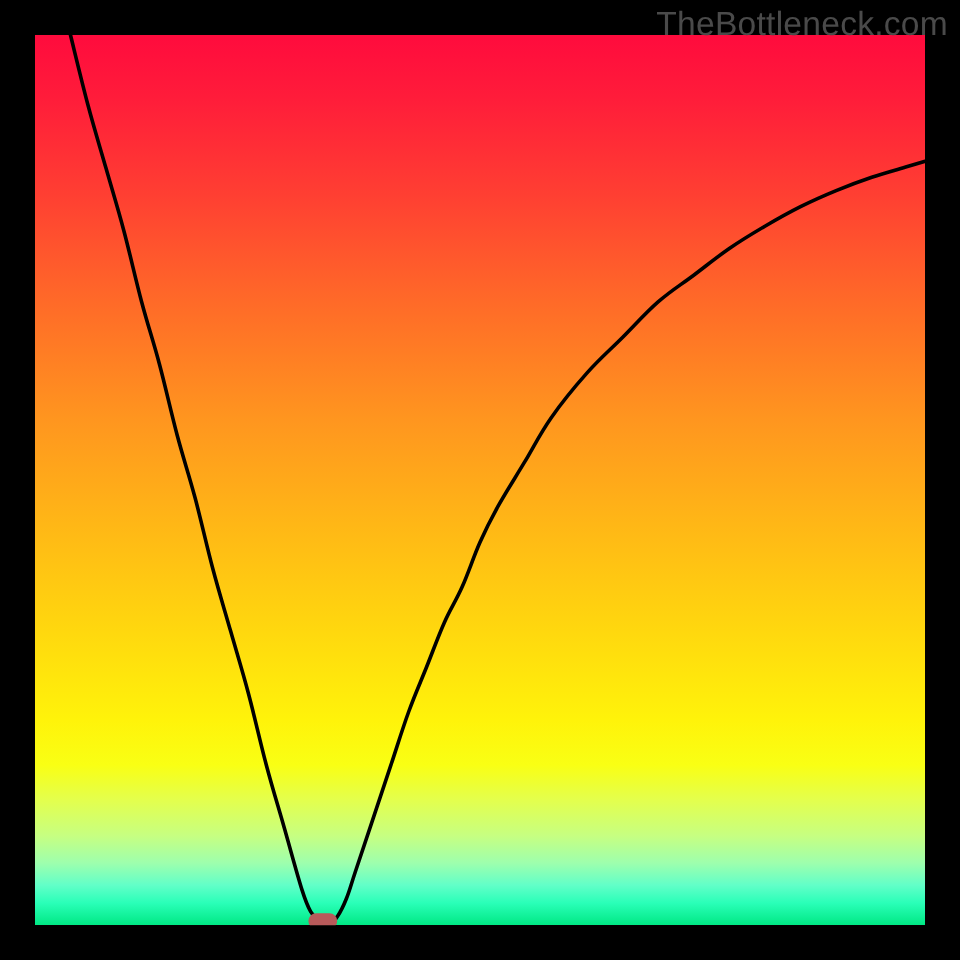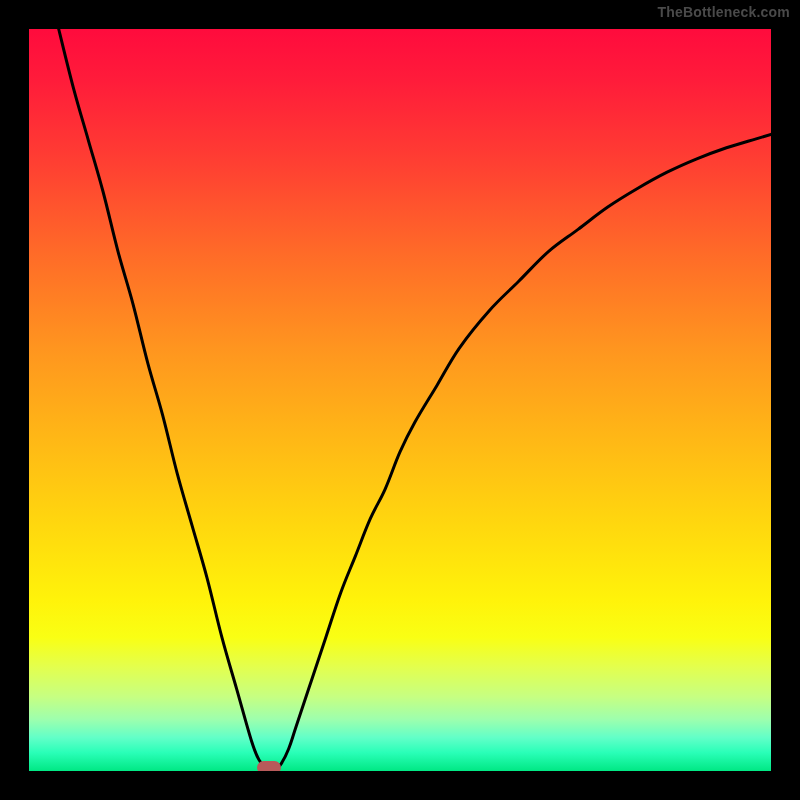--- a/index.html
+++ b/index.html
@@ -25,22 +25,22 @@
     top: 29px;
     width: 742px;
     height: 742px;
     overflow: hidden;
   }
   .watermark {
     position: absolute;
     top: 4px;
     right: 10px;
     color: #4a4a4a;
-    font-size: 14px;
-    font-weight: 700;
+    font-size: 28px;
+    font-weight: 400;
     letter-spacing: 0.2px;
     font-family: Arial, Helvetica, sans-serif;
     user-select: none;
   }
   svg {
     display: block;
   }
   .marker {
     position: absolute;
     width: 24px;

